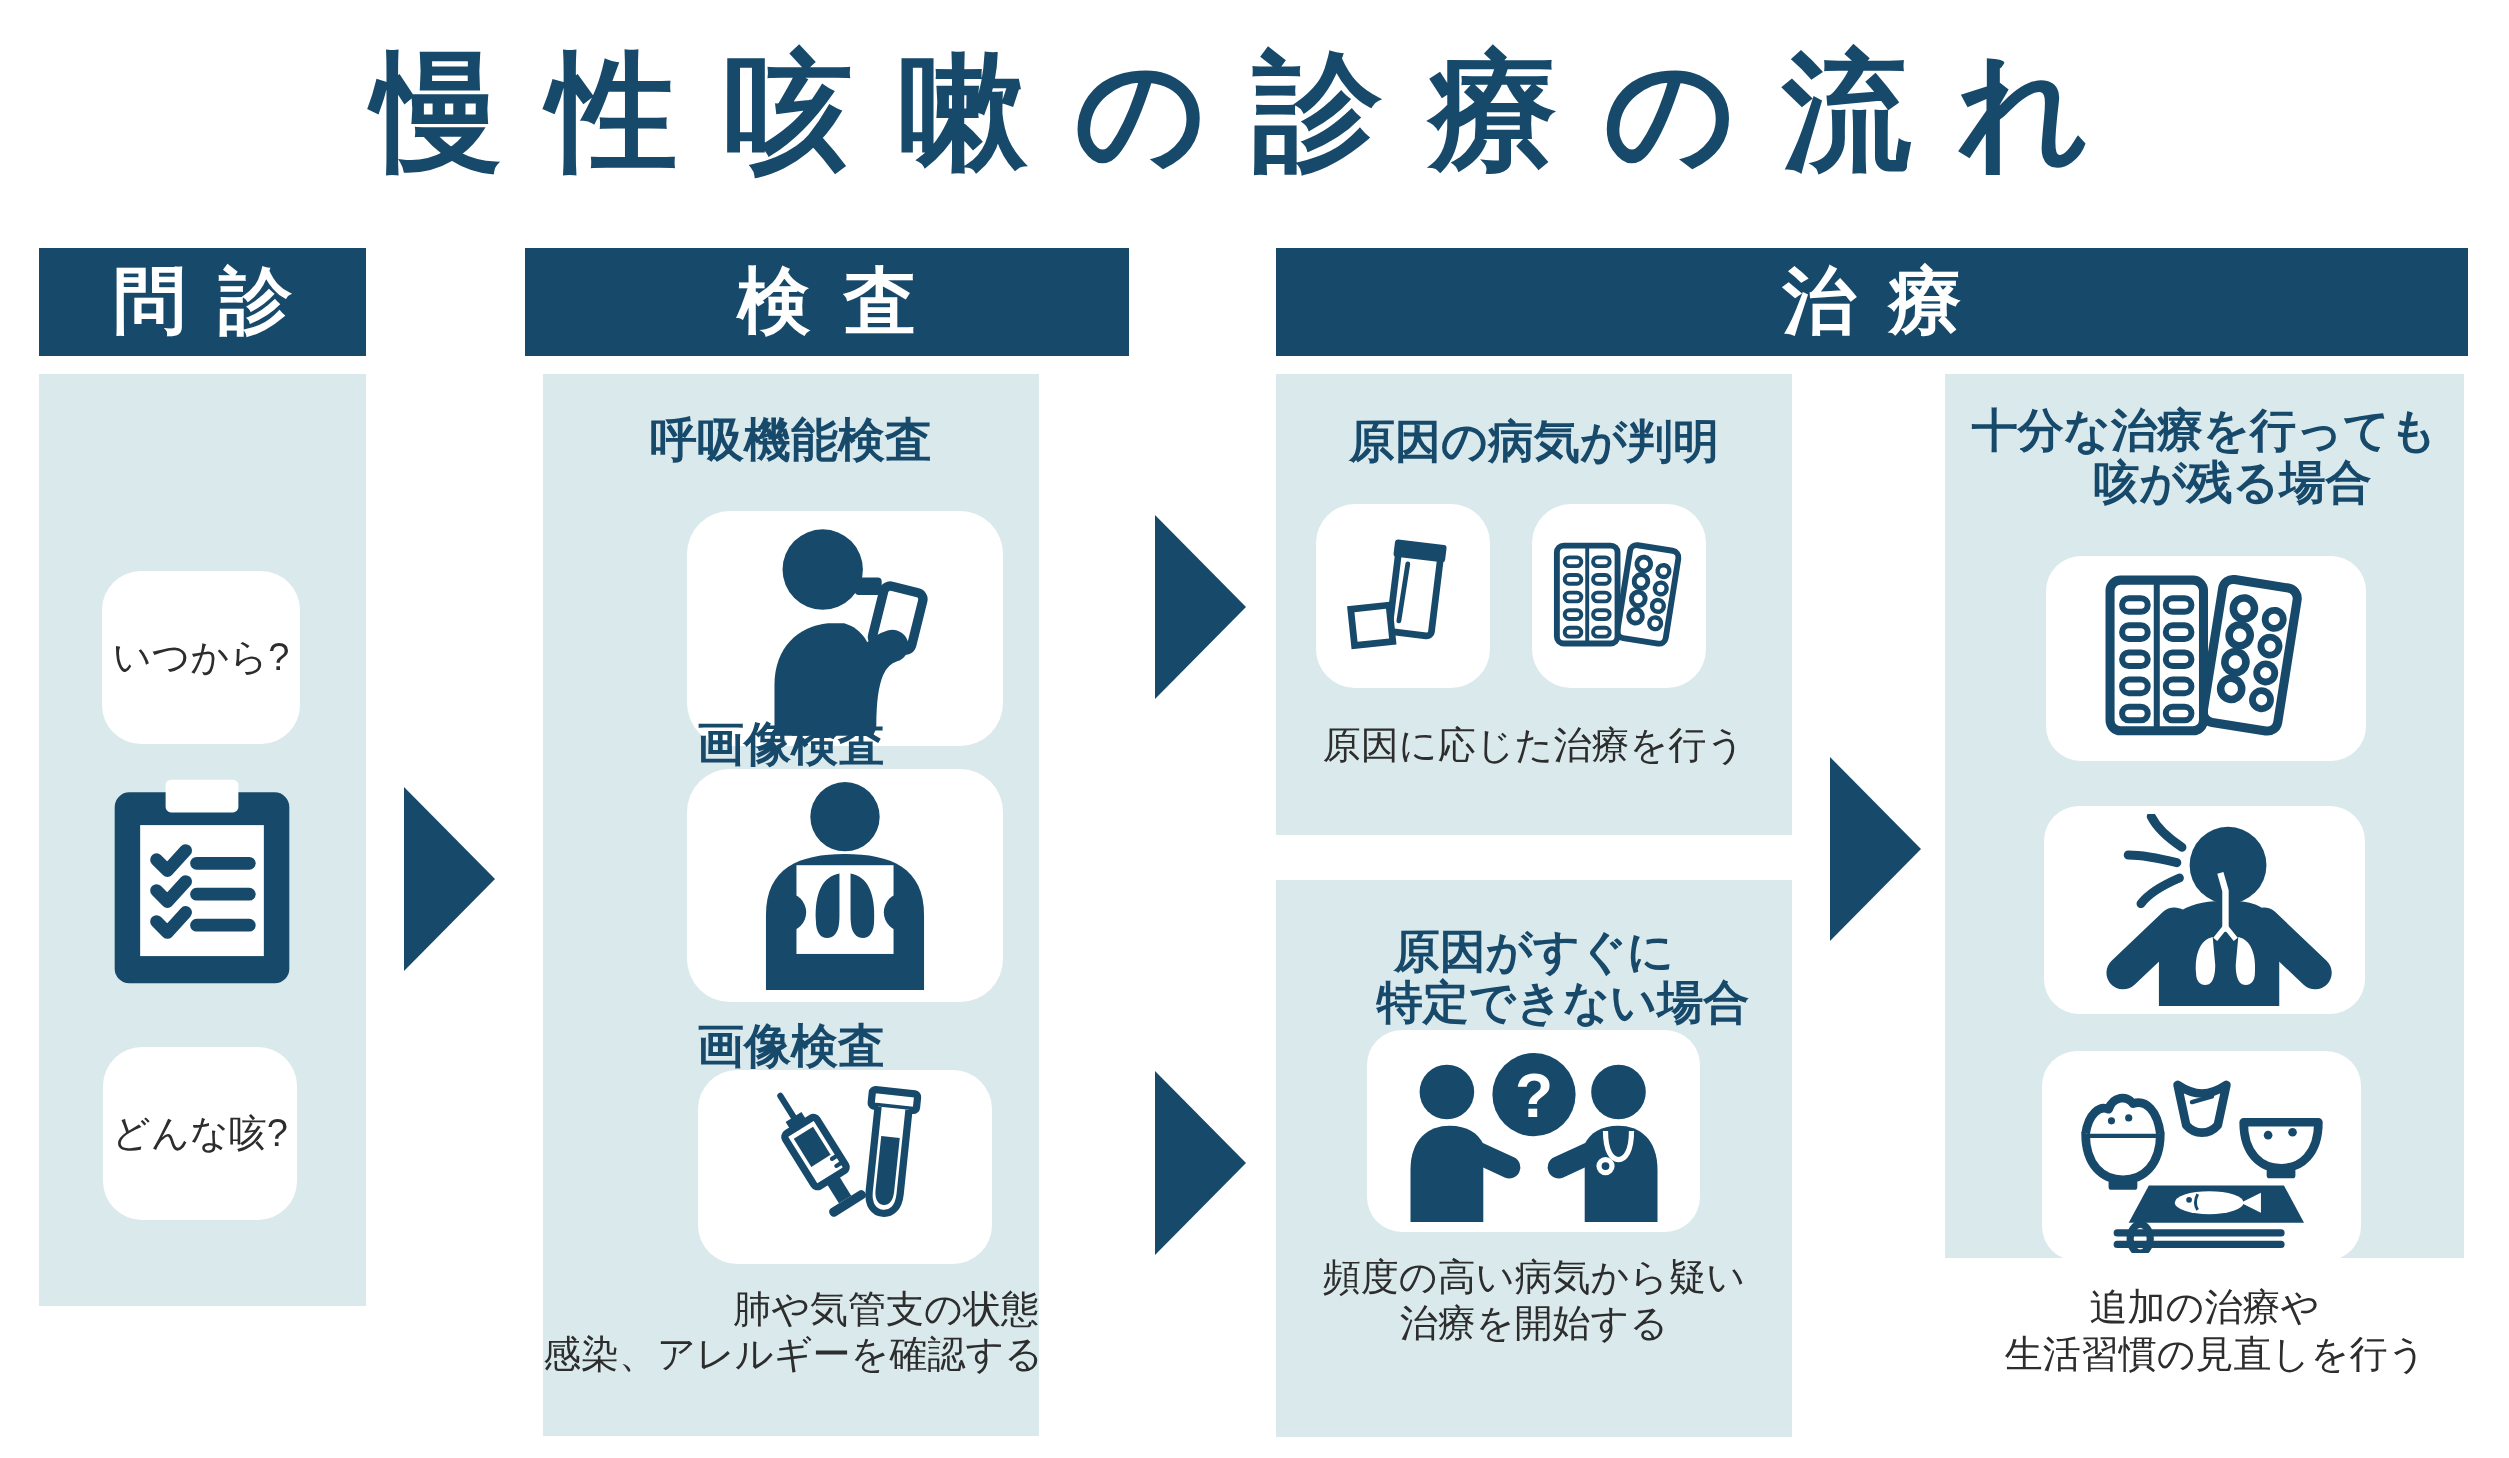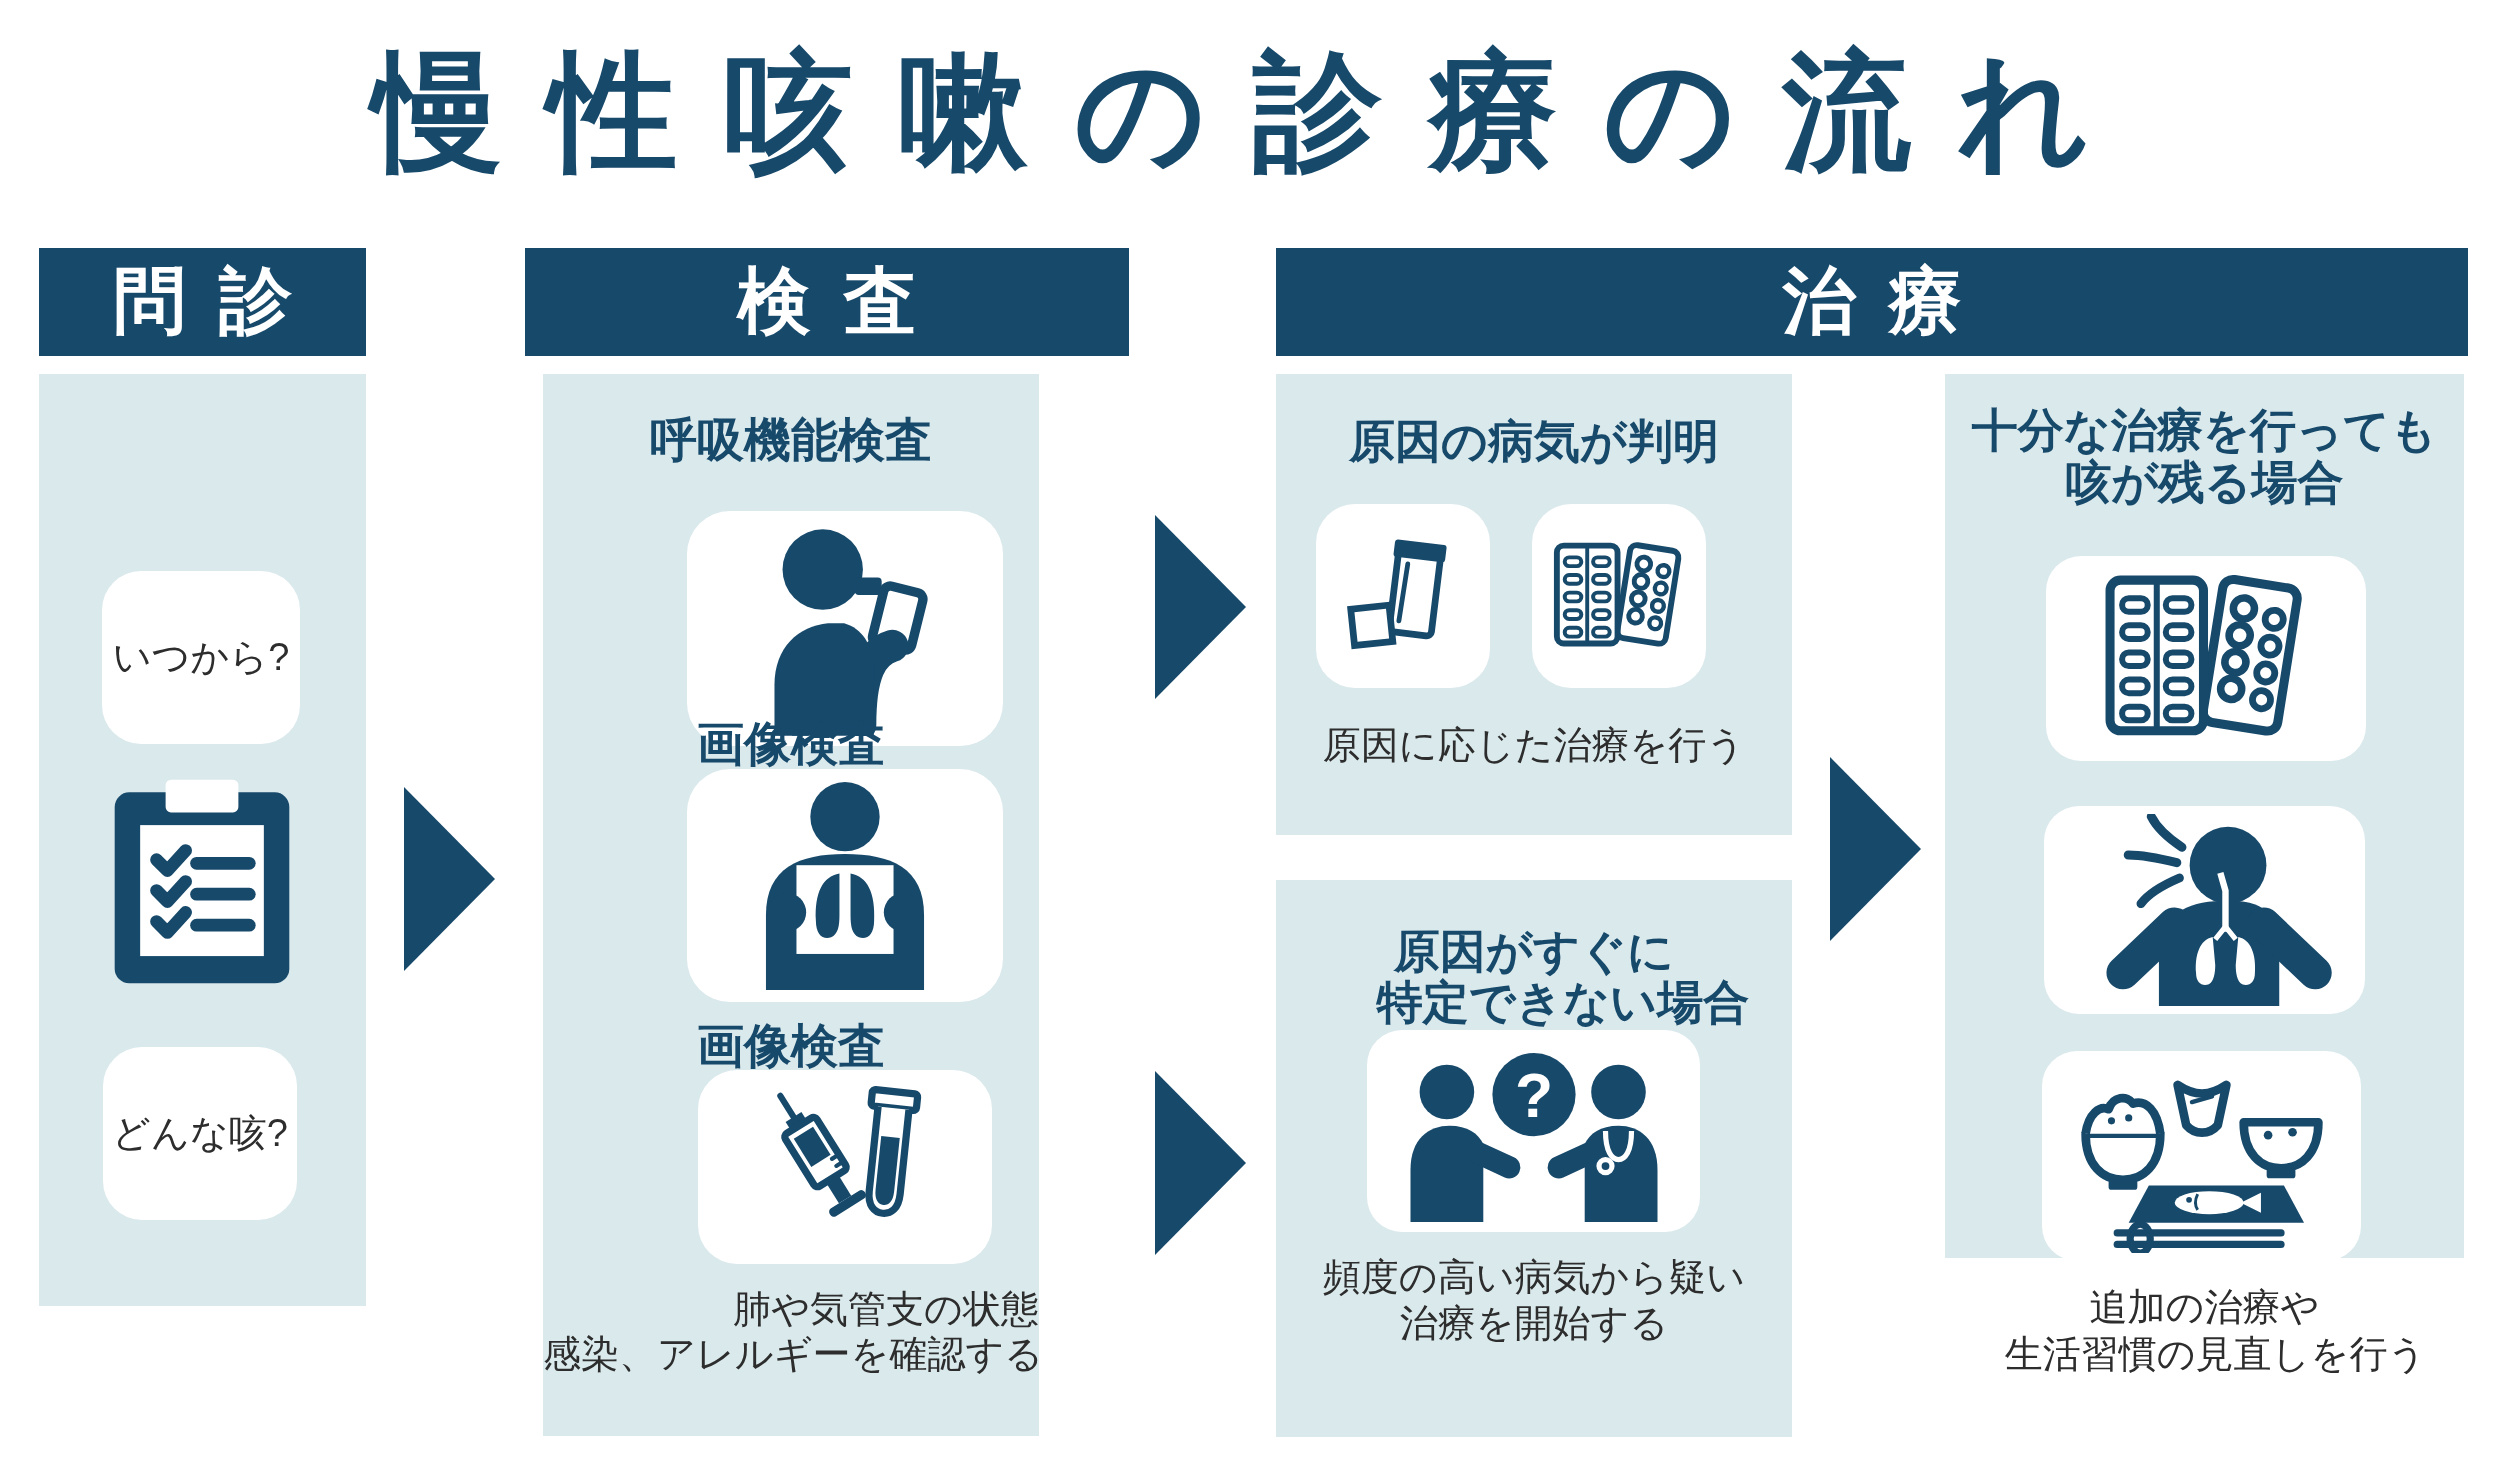--- a/index.html
+++ b/index.html
@@ -198,21 +198,21 @@
     </div>
 
     <div class="caption" style="top:372px;">頻度の高い病気から疑い</div>
     <div class="caption" style="top:418px;">治療を開始する</div>
   </div>
 
   <div class="arrow" style="left:1830px;top:757px;"></div>
 
   <div class="panel" style="left:1945px;top:374px;width:519px;height:884px;">
     <div class="ptitle" style="top:25.5px;">十分な治療を行っても</div>
-    <div class="ptitle" style="top:78px;">咳が残る場合</div>
+    <div class="ptitle" style="top:78px;padding-left:28px;">咳が残る場合</div>
 
     <div class="card" style="left:101px;top:182px;width:320px;height:205px;border-radius:35px;">
       <span>
         <svg width="211" height="181" viewBox="0 0 140 120">
           <g transform="rotate(9 100 58)">
             <rect x="74" y="10" width="50" height="96" rx="7" fill="#fff" stroke="#17496B" stroke-width="6"></rect>
             <circle cx="90" cy="28" r="7" fill="none" stroke="#17496B" stroke-width="5"></circle>
             <circle cx="90" cy="46" r="7" fill="none" stroke="#17496B" stroke-width="5"></circle>
             <circle cx="90" cy="64" r="7" fill="none" stroke="#17496B" stroke-width="5"></circle>
             <circle cx="90" cy="82" r="7" fill="none" stroke="#17496B" stroke-width="5"></circle>

